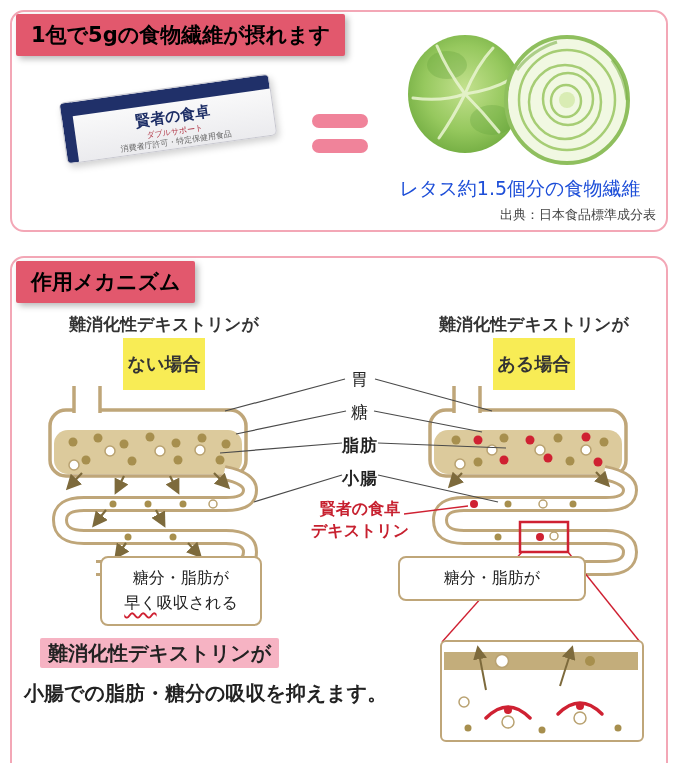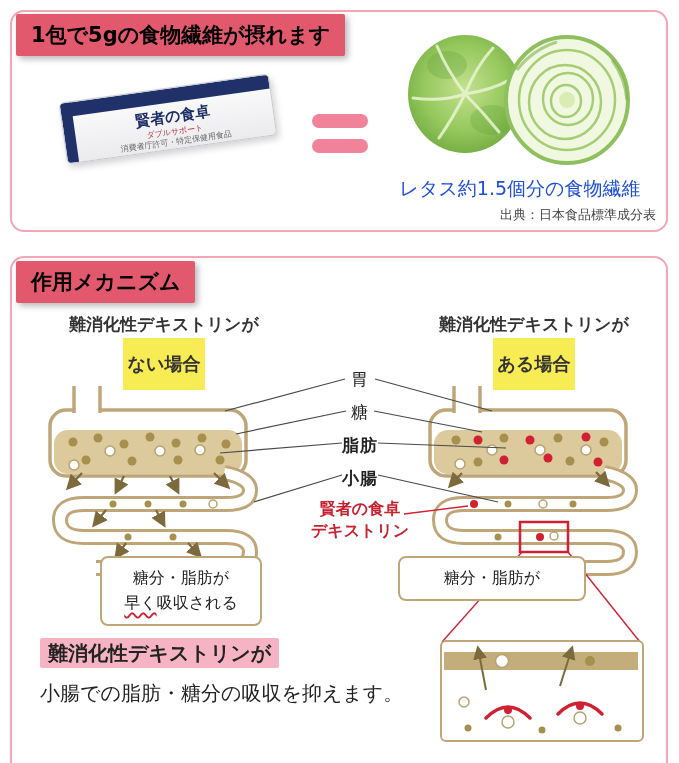--- a/index.html
+++ b/index.html
@@ -55,21 +55,21 @@
   .overlay { position:absolute; left:0; top:0; z-index:2; pointer-events:none; }
 
   .cap-box { position:absolute; top:298px; background:#fff; border:2px solid #bfa679; border-radius:8px;
              padding:8px 16px; text-align:center; font-size:16px; color:#222; line-height:1.55; z-index:3; }
   .cap-box.left  { left:88px;  width:162px; }
   .cap-box.right { left:386px; width:188px; }
   .wavy { text-decoration:underline wavy #cf2132; text-decoration-thickness:2px; text-underline-offset:4px; }
 
   .conclusion1 { position:absolute; left:28px; top:382px; z-index:3; font-size:20px; font-weight:bold; color:#222; }
   .conclusion1 .pink { background:#f6b3c3; padding:3px 8px; border-radius:2px; }
-  .conclusion2 { position:absolute; left:28px; top:422px; z-index:3; font-size:20px; font-weight:normal; color:#222; }
+  .conclusion2 { position:absolute; left:12px; top:422px; z-index:3; font-size:20px; font-weight:bold; color:#222; }
 
   .inset { position:absolute; left:428px; top:382px; width:204px; height:102px; background:#fff;
            border:2px solid #bfa679; border-radius:6px; z-index:3; }
 </style>
 </head>
 <body>
 
 <div class="page">
 
   <section class="card card1">

